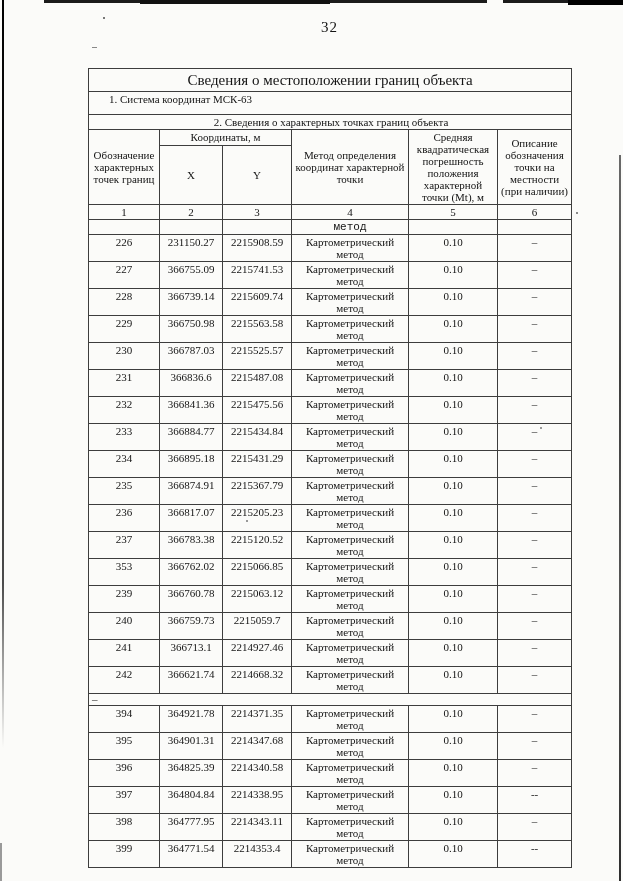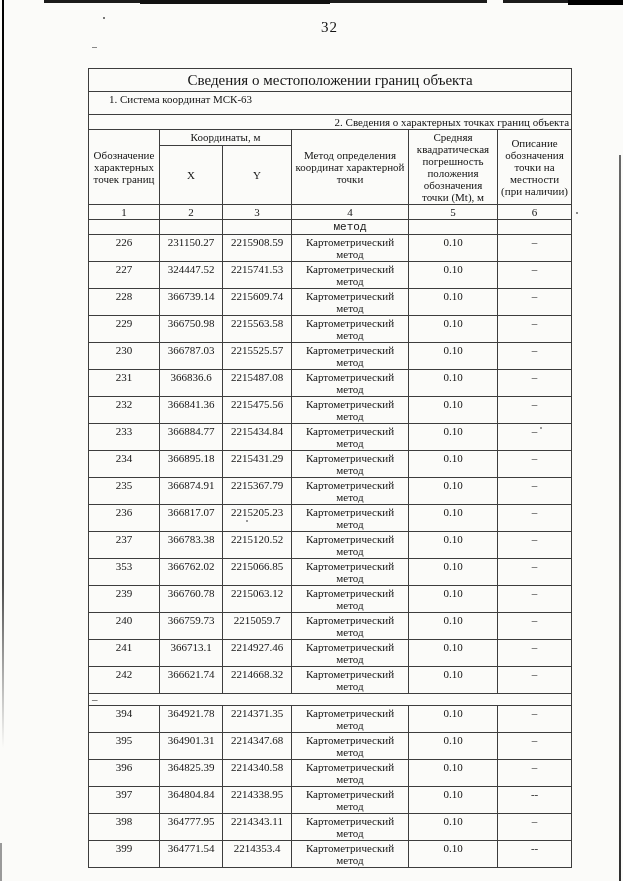--- a/index.html
+++ b/index.html
@@ -37,21 +37,21 @@
     border-collapse:collapse; table-layout:fixed; width:483px;
     font-size:11px; line-height:12px;
   }
   table.doc td {
     border:1px solid #3d3d3d;
     text-align:center; vertical-align:top;
     padding:1px 2px; overflow:hidden;
   }
   tr.r-title td { height:23px; vertical-align:middle; font-size:15px; }
   tr.r-sec1 td { height:23px; text-align:left; padding-left:20px; }
-  tr.r-sec2 td { height:12px; text-align:right; padding-left:4px; }
+  tr.r-sec2 td { height:12px; text-align:center; padding-left:4px; }
   tr.r-head-top td { height:14px; vertical-align:middle; }
   tr.r-head-xy td { height:57px; vertical-align:middle; }
   td.head-span { vertical-align:top; padding-top:2px; }
   tr.r-nums td { height:12px; }
   tr.r-carry td { height:13px;font-family:Liberation Mono, monospace; }
   tr.data-row td { height:24px; }
   tr.r-sep td { height:11px; text-align:left; padding-left:3px; line-height:9px; }
 </style>
 </head>
 <body>
@@ -88,21 +88,21 @@
       <tr class="r-sec1">
         <td colspan="6">1. Система координат МСК-63</td>
       </tr>
       <tr class="r-sec2">
         <td colspan="6">2. Сведения о характерных точках границ объекта</td>
       </tr>
       <tr class="r-head-top">
         <td rowspan="2" class="head-span">Обозначение характерных точек границ</td>
         <td colspan="2">Координаты, м</td>
         <td rowspan="2" class="head-span">Метод определения координат характерной точки</td>
-        <td rowspan="2" class="head-span">Средняя квадратическая погрешность положения обозначения точки (Мt), м</td>
+        <td rowspan="2" class="head-span">Средняя квадратическая погрешность положения характерной точки (Мt), м</td>
         <td rowspan="2" class="head-span">Описание обозначения точки на местности (при наличии)</td>
       </tr>
       <tr class="r-head-xy">
         <td>X</td>
         <td>Y</td>
       </tr>
       <tr class="r-nums">
         <td>1</td>
         <td>2</td>
         <td>3</td>
@@ -123,21 +123,21 @@
         <tr class="data-row">
     <td>226</td>
     <td>231150.27</td>
     <td>2215908.59</td>
     <td>Картометрический метод</td>
     <td>0.10</td>
     <td>–</td>
   </tr>
         <tr class="data-row">
     <td>227</td>
-    <td>324447.52</td>
+    <td>366755.09</td>
     <td>2215741.53</td>
     <td>Картометрический метод</td>
     <td>0.10</td>
     <td>–</td>
   </tr>
         <tr class="data-row">
     <td>228</td>
     <td>366739.14</td>
     <td>2215609.74</td>
     <td>Картометрический метод</td>

